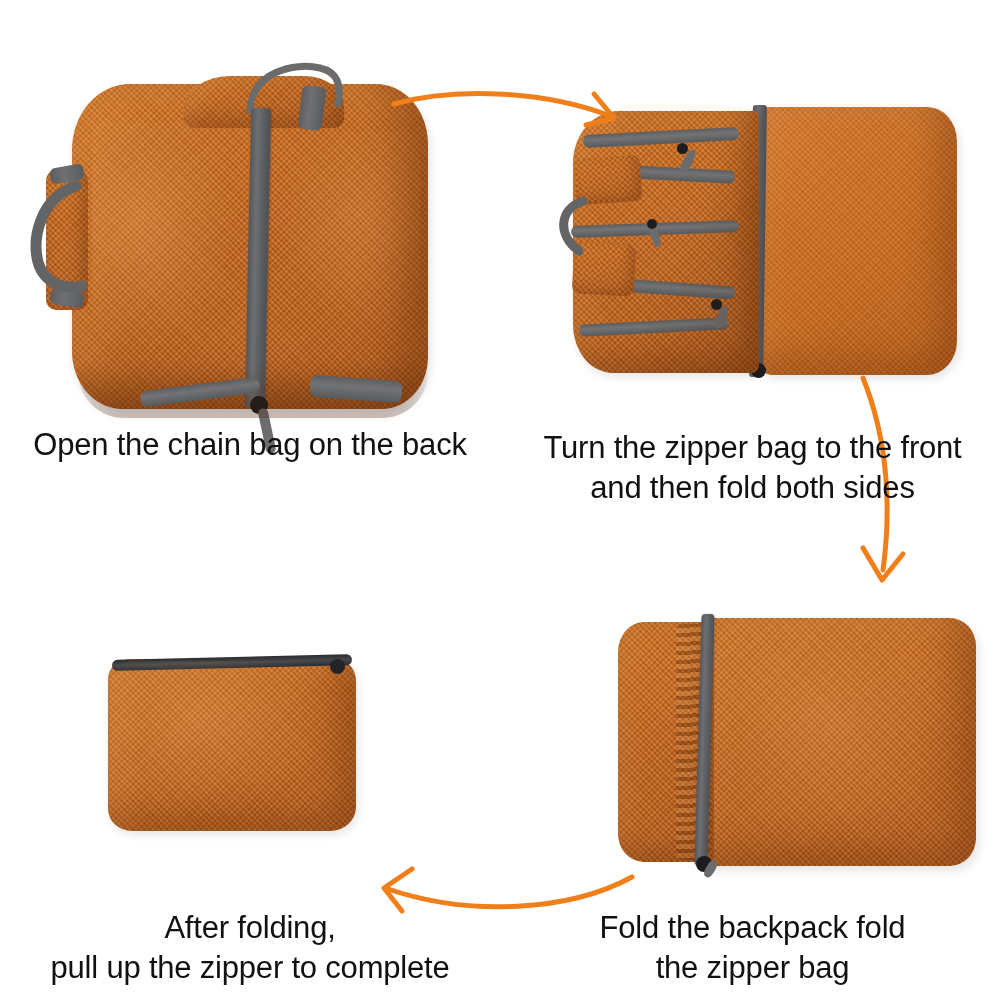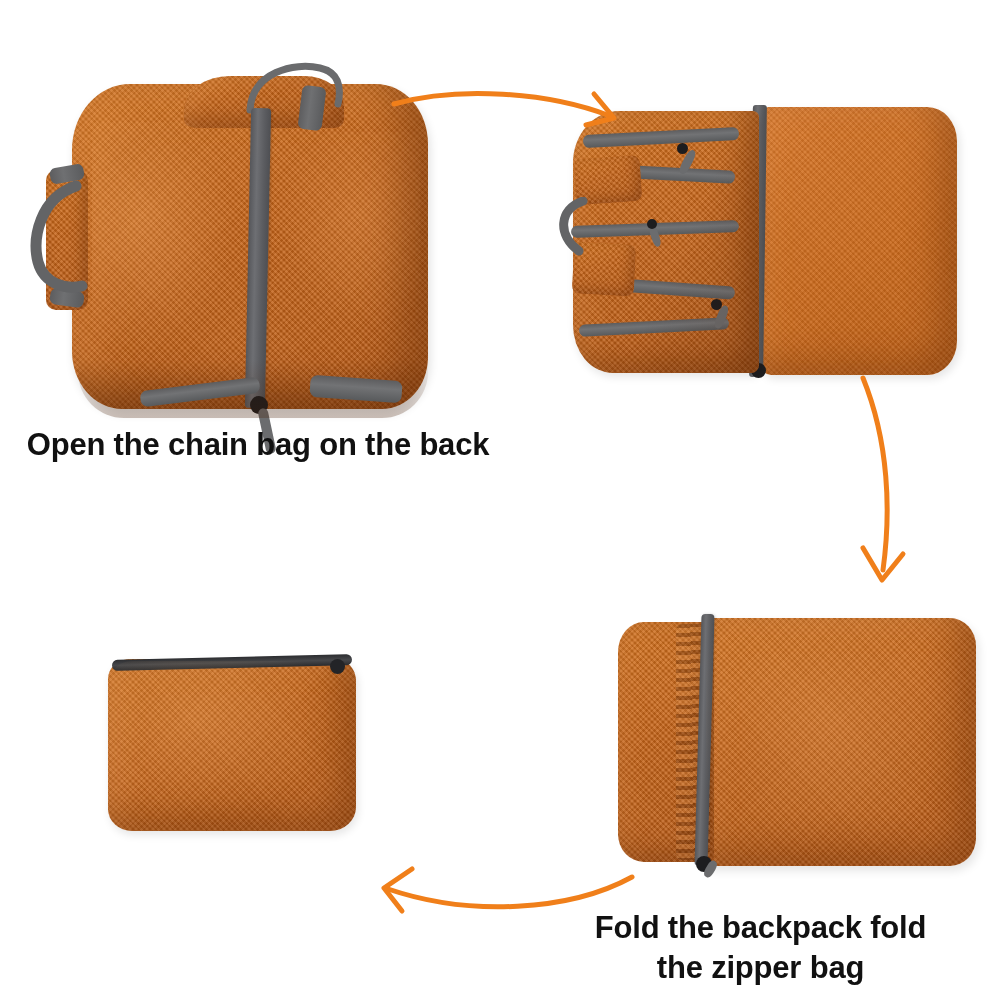--- a/index.html
+++ b/index.html
@@ -16,25 +16,24 @@
     font-family: "Liberation Sans", sans-serif;
   }
 
   
   .caption {
     position: absolute;
     text-align: center;
     color: #111111;
     font-size: 31px;
     line-height: 1.30;
-    font-weight: 700;
+    font-weight: 400;
     letter-spacing: -0.2px;
     white-space: pre-line;
     font-family: "Liberation Sans", sans-serif;
-    padding-left: 8px;
   }
   #cap-1 { left: 0px;   top: 425px; width: 500px; }
   #cap-2 { left: 505px; top: 428px; width: 495px; }
   #cap-3 { left: 0px;   top: 908px; width: 500px; }
   #cap-4 { left: 505px; top: 908px; width: 495px; }
 
   
   .stage { position: absolute; }
   #stage-1 { left: 22px;  top: 62px;  width: 420px; height: 355px; }
   #stage-2 { left: 565px; top: 105px; width: 390px; height: 275px; }
@@ -255,16 +254,20 @@
     <path d="M18 6 C 44 70, 46 140, 38 198" fill="none" stroke="#F07F1A" stroke-width="5" stroke-linecap="round"></path>
     <path d="M18 176 L 37 208 L 58 182" fill="none" stroke="#F07F1A" stroke-width="5" stroke-linecap="round" stroke-linejoin="round"></path>
   </svg>
 
   <svg class="arrow-svg" id="arrow-3" viewBox="0 0 280 70">
     <path d="M272 22 C 210 56, 110 62, 28 34" fill="none" stroke="#F07F1A" stroke-width="5" stroke-linecap="round"></path>
     <path d="M52 14 L 24 33 L 42 56" fill="none" stroke="#F07F1A" stroke-width="5" stroke-linecap="round" stroke-linejoin="round"></path>
   </svg>
 
   <div class="caption" id="cap-1">Open the chain bag on the back</div>
+  <div class="caption" id="cap-2">Turn the zipper bag to the front
+and then fold both sides</div>
+  <div class="caption" id="cap-3">After folding,
+pull up the zipper to complete</div>
   <div class="caption" id="cap-4">Fold the backpack fold
 the zipper bag</div>
 
 </div>
 
 </body></html>

